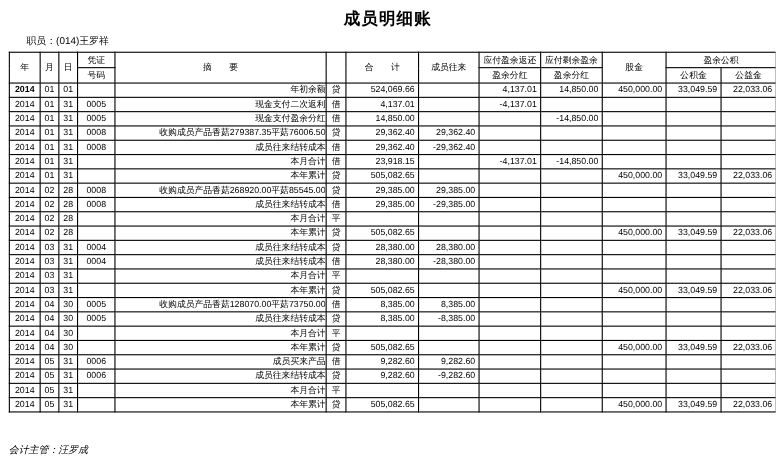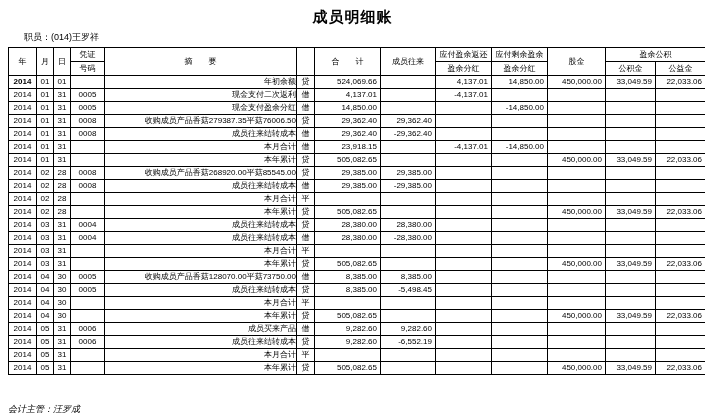--- a/index.html
+++ b/index.html
@@ -311,21 +311,21 @@
           <td class="r"></td>
         </tr>
         <tr>
           <td class="c">2014</td>
           <td class="c">04</td>
           <td class="c">30</td>
           <td class="c">0005</td>
           <td class="l rowtxt">成员往来结转成本</td>
           <td class="c">贷</td>
           <td class="r">8,385.00</td>
-          <td class="r">-5,498.45</td>
+          <td class="r">-8,385.00</td>
           <td class="r"></td>
           <td class="r"></td>
           <td class="r"></td>
           <td class="r"></td>
           <td class="r"></td>
         </tr>
         <tr>
           <td class="c">2014</td>
           <td class="c">04</td>
           <td class="c">30</td>
@@ -371,21 +371,21 @@
           <td class="r"></td>
         </tr>
         <tr>
           <td class="c">2014</td>
           <td class="c">05</td>
           <td class="c">31</td>
           <td class="c">0006</td>
           <td class="l rowtxt">成员往来结转成本</td>
           <td class="c">贷</td>
           <td class="r">9,282.60</td>
-          <td class="r">-6,552.19</td>
+          <td class="r">-9,282.60</td>
           <td class="r"></td>
           <td class="r"></td>
           <td class="r"></td>
           <td class="r"></td>
           <td class="r"></td>
         </tr>
         <tr>
           <td class="c">2014</td>
           <td class="c">05</td>
           <td class="c">31</td>

